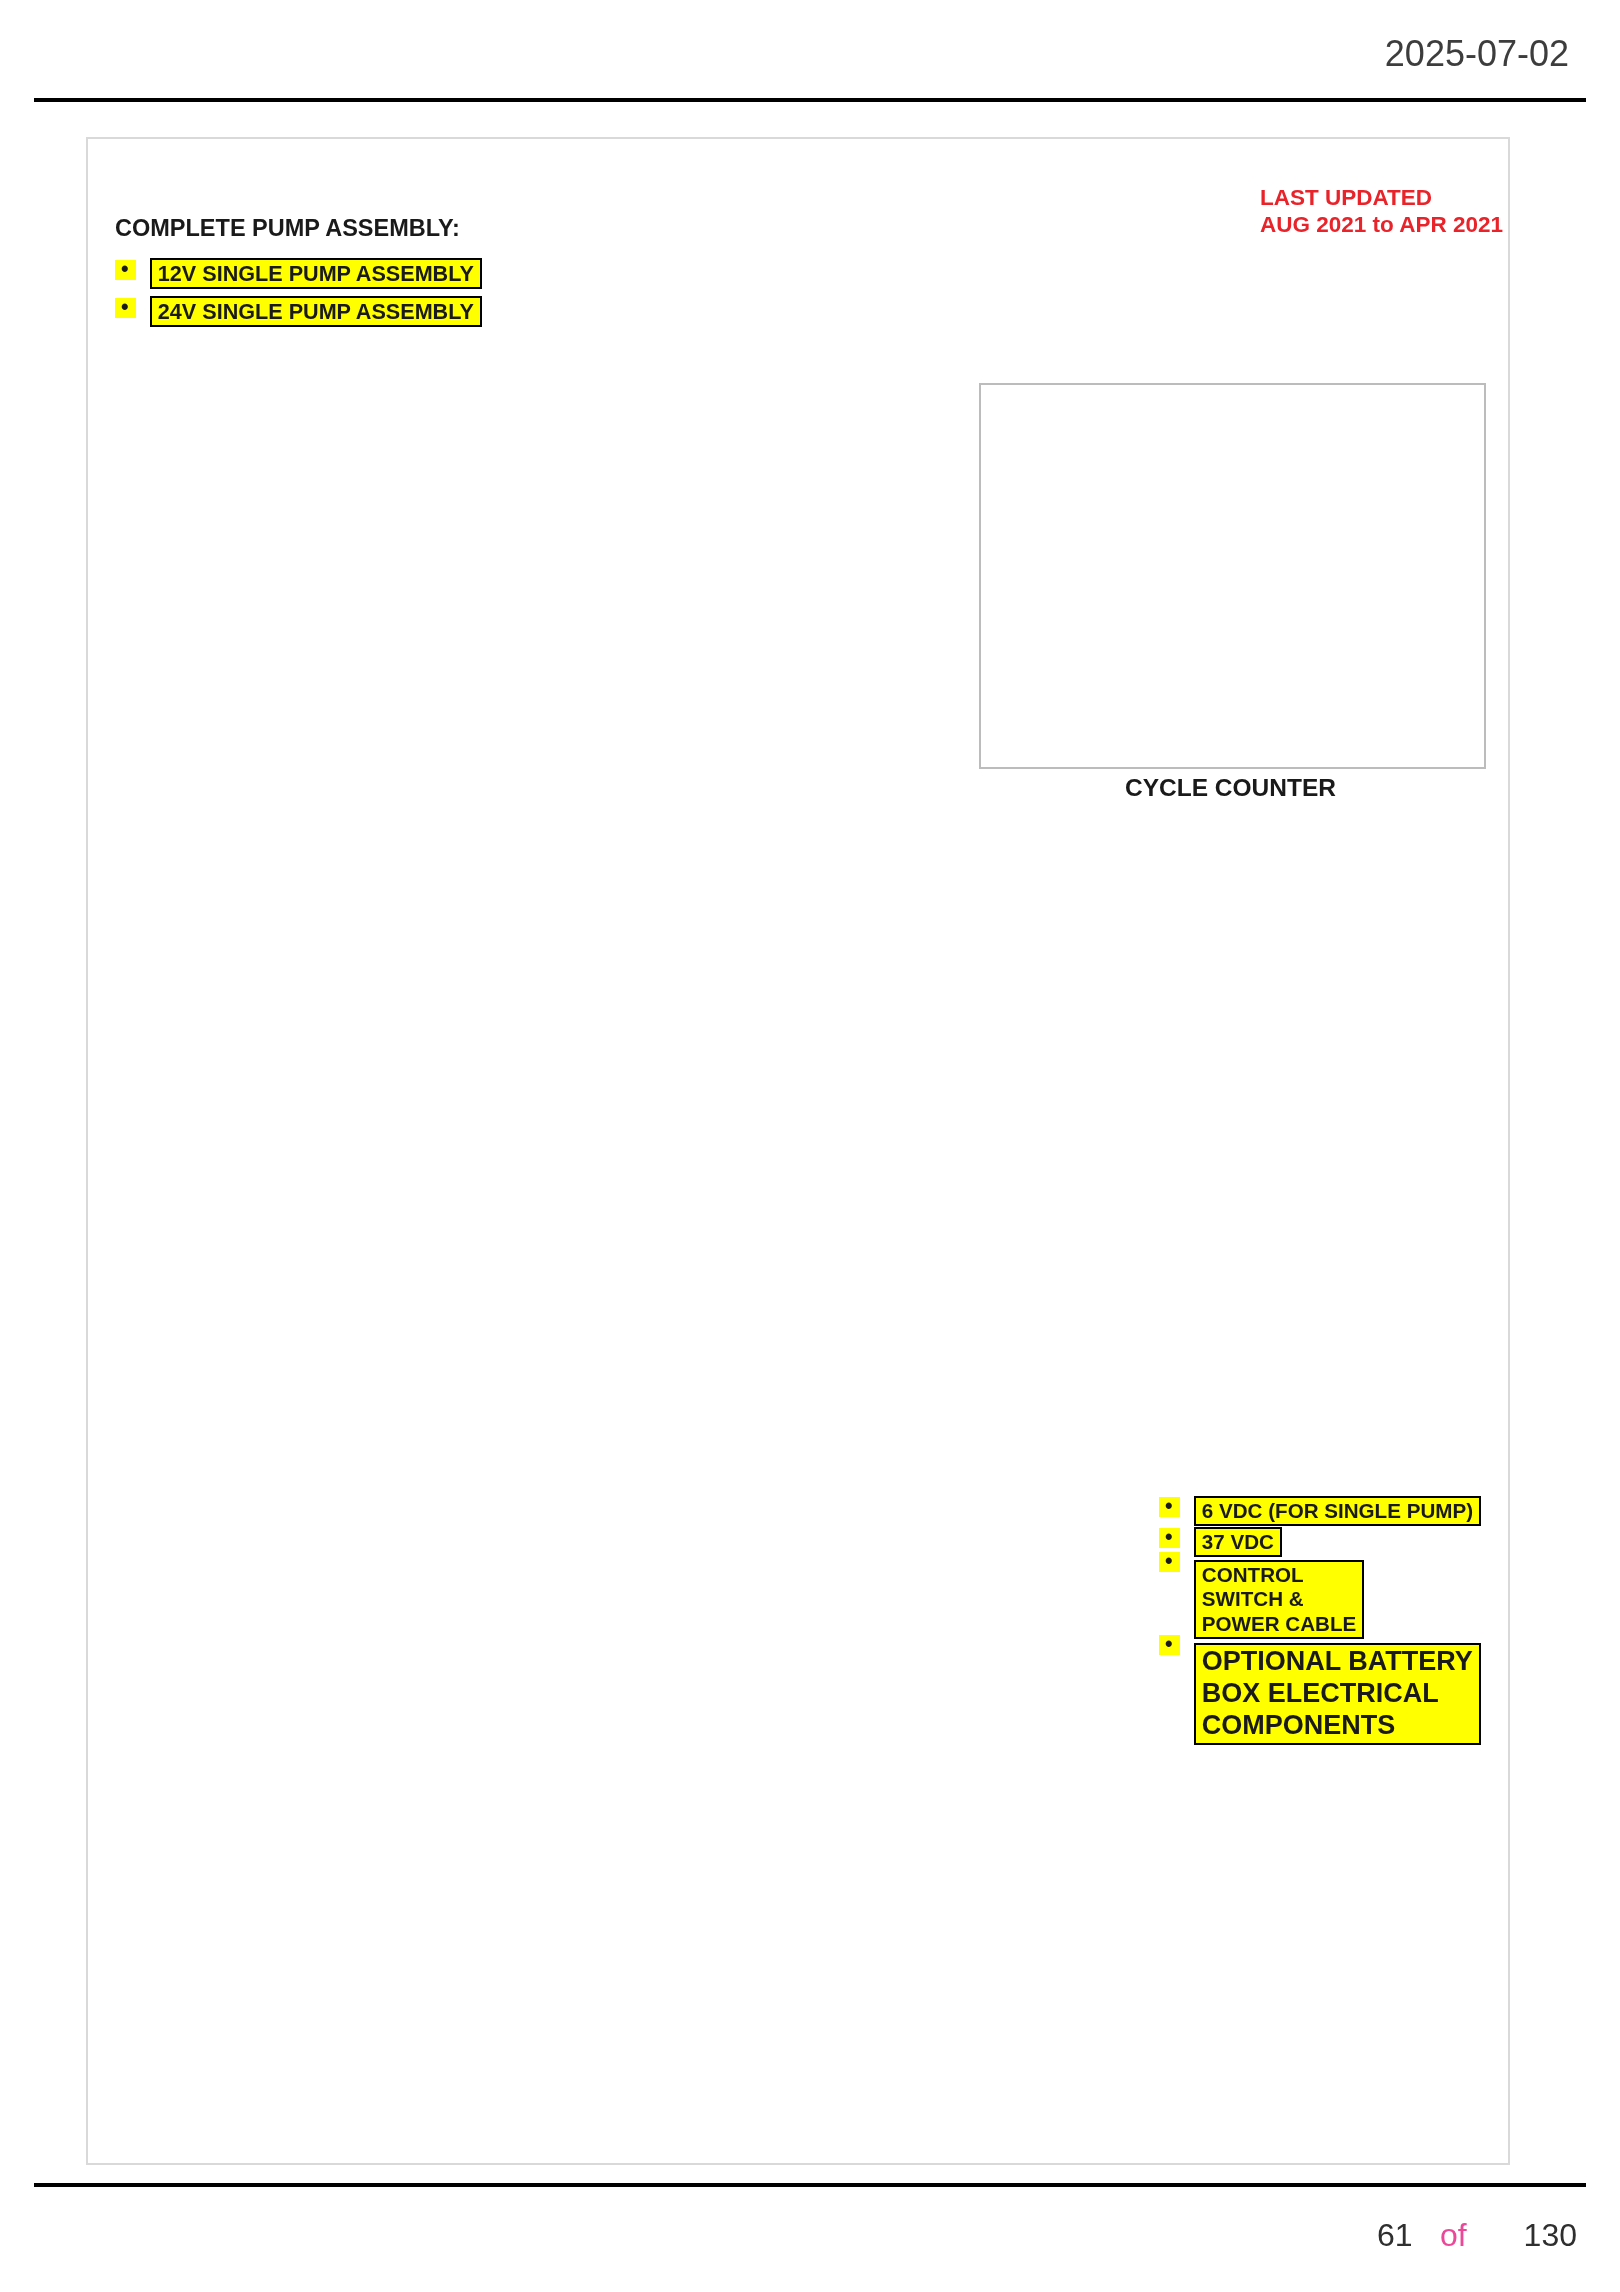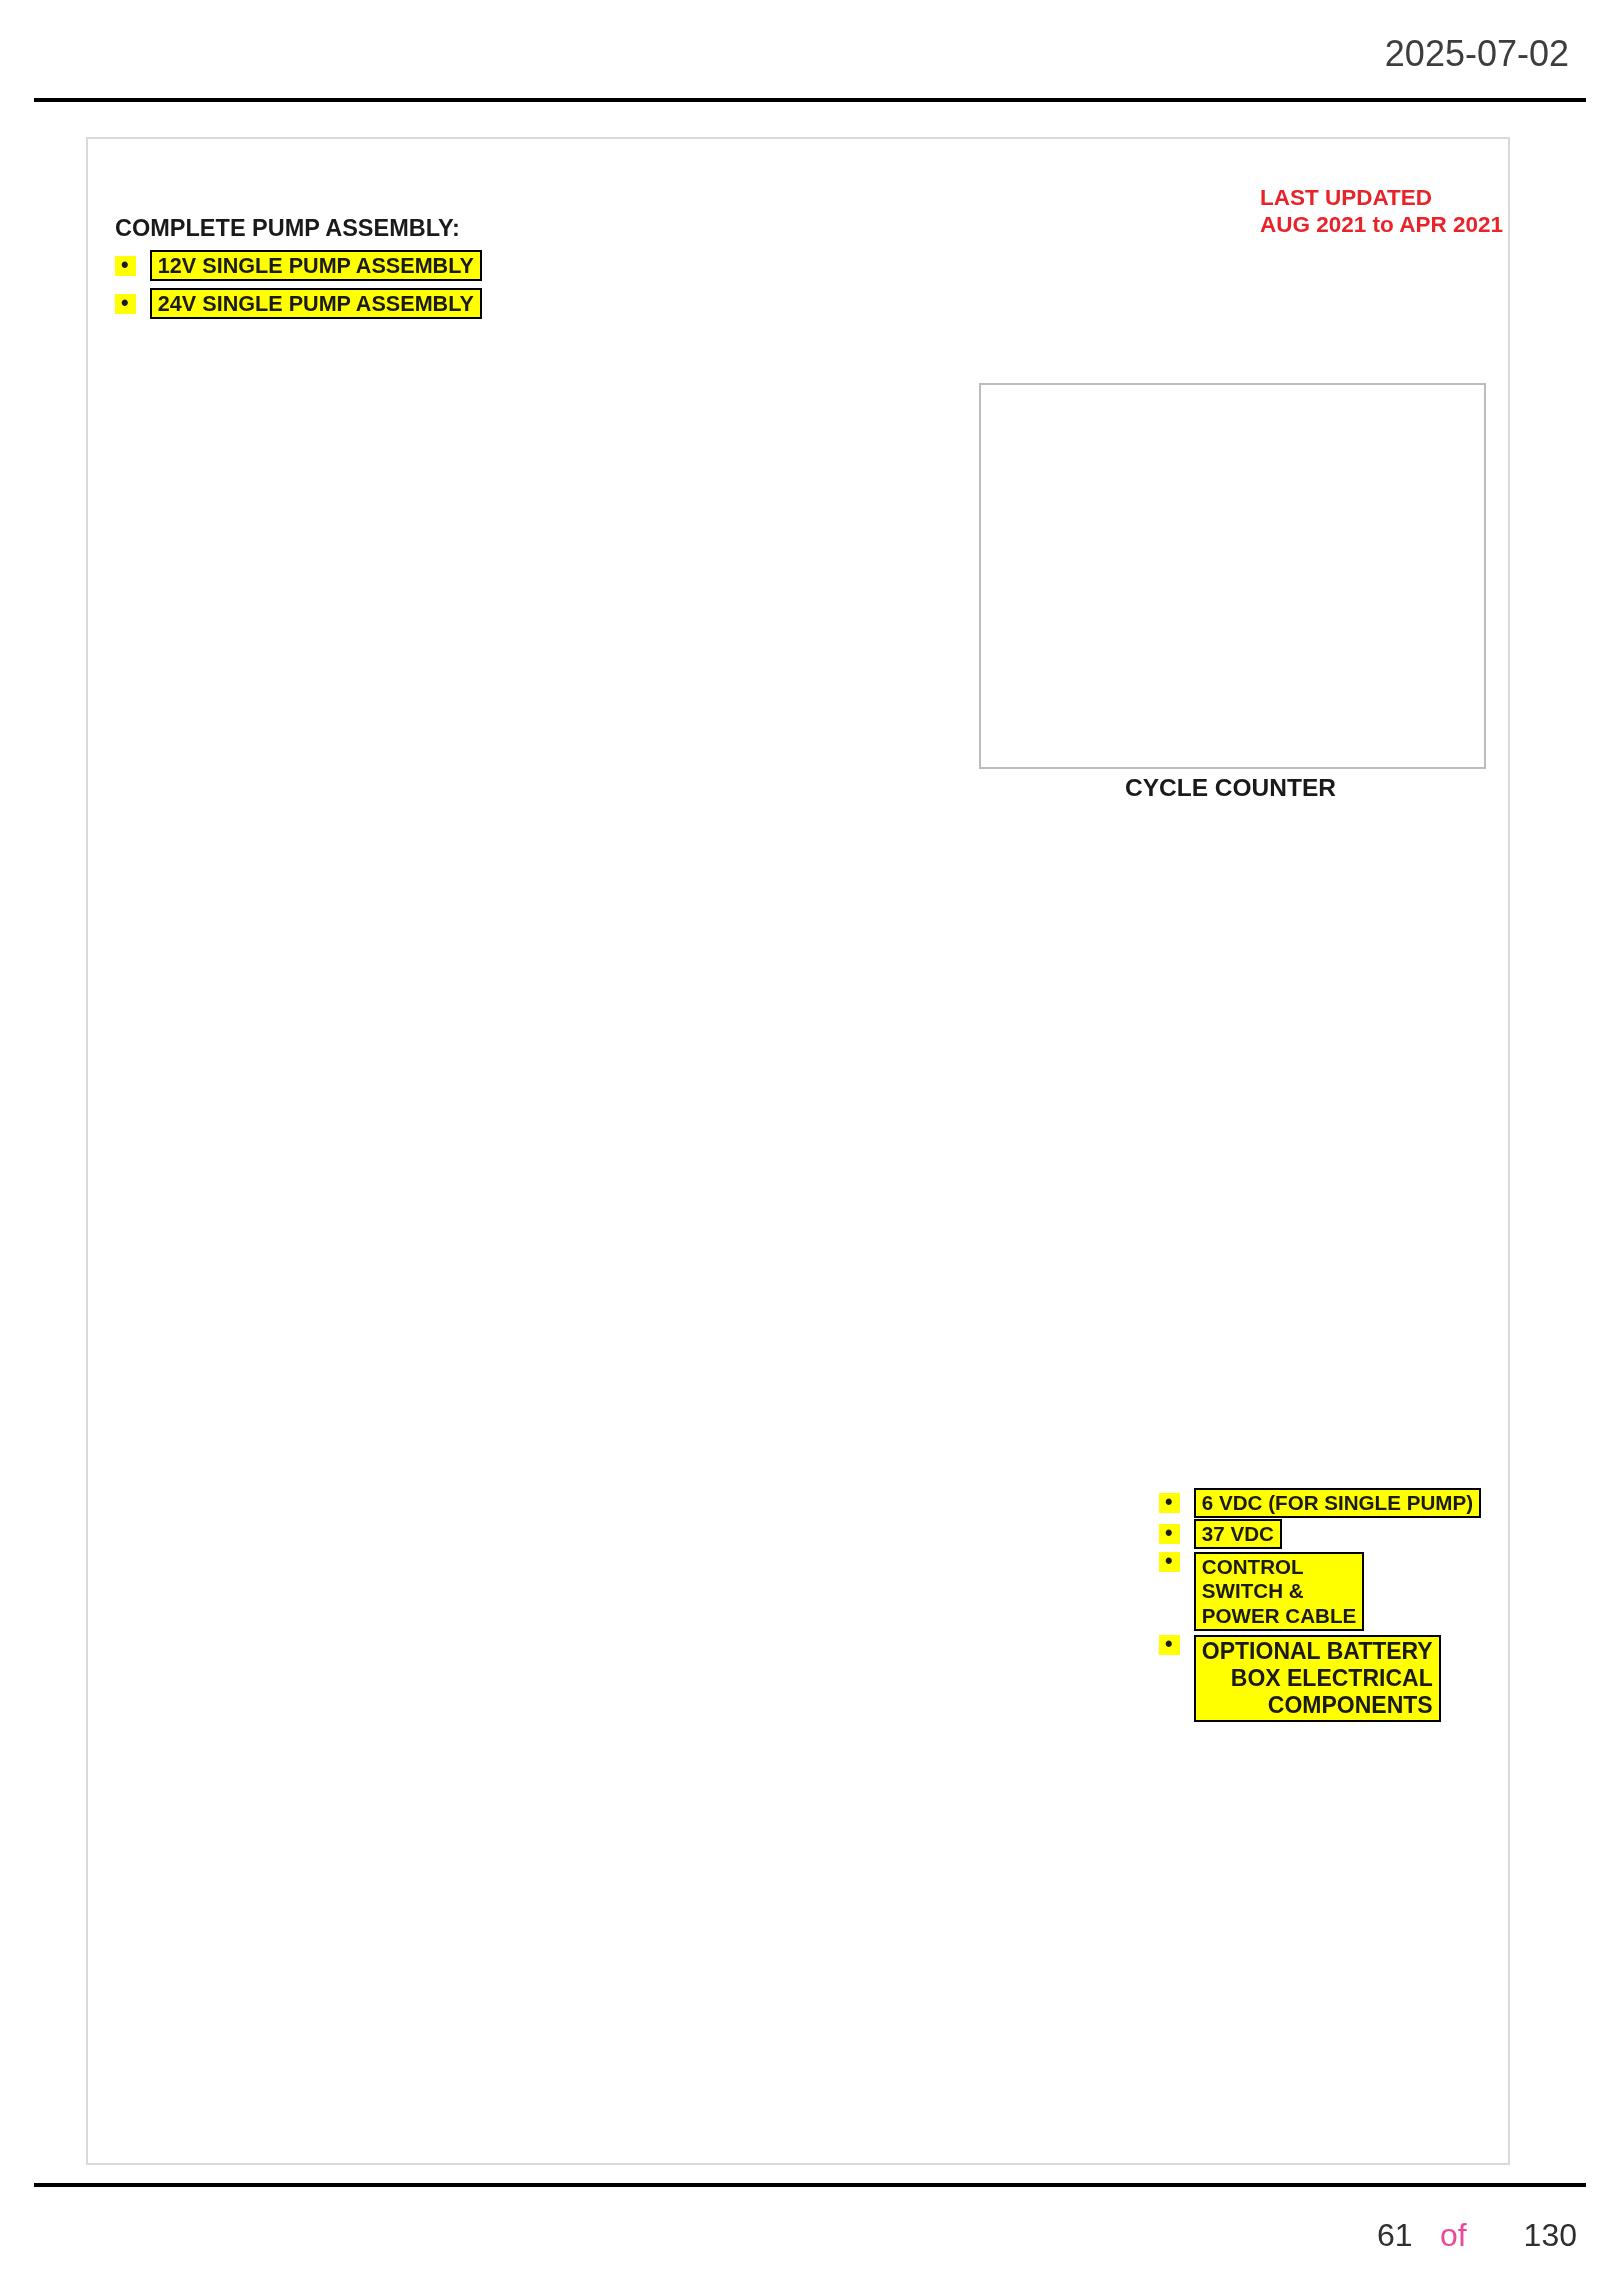--- a/index.html
+++ b/index.html
@@ -15,21 +15,21 @@
   .pageno{position:absolute;top:2217px;right:43px;font-size:32px;color:#2f2f2f;display:flex;align-items:baseline;}
   .pageno .of{margin:0 0 0 27.4px;color:#ec4899;}
   .pageno .total{margin-left:57px;}
   
   .frame{position:absolute;left:86px;top:137px;width:1420px;height:2024px;border:2.9px solid #d9d9d9;background:#fff;}
   .title{position:absolute;left:86px;top:150px;width:1423px;text-align:center;font-size:26.5px;font-weight:bold;letter-spacing:0.5px;}
   .lastupd{position:absolute;left:1260px;top:184px;font-size:22.5px;font-weight:bold;color:#e8232a;line-height:1.2;white-space:pre-line;}
   .cpa-head{position:absolute;left:115px;top:215px;font-size:23.5px;font-weight:bold;}
   .hl-item{position:absolute;display:flex;align-items:center;}
   .hl-bullet{background:#ffff00;font-size:21.6px;font-weight:bold;padding:0 7.8px 2px 5.9px;margin-right:13.7px;line-height:17.6px;}
-  .hl-box{background:#ffff00;border:2.9px solid #000;font-size:21.6px;font-weight:bold;padding:1px 5.9px;white-space:pre-line;line-height:1.18;}
+  .hl-box{background:#ffff00;border:2.9px solid #000;font-size:21.6px;font-weight:bold;padding:1px 5.9px;white-space:pre-line;line-height:1.18;margin-top:8px;}
   .note-box{position:absolute;left:111px;top:334px;width:370px;border:2.9px solid #2a2a2a;padding:6.9px 7.8px 8.8px;display:flex;background:#fff;}
   .note-prefix{font-weight:bold;font-size:20.6px;margin-right:6.9px;}
   .note-body{font-size:20.6px;white-space:pre-line;text-align:center;flex:1;}
   
   .inset{position:absolute;left:979px;top:383px;width:503px;height:382px;border:2px solid #bcbcbc;}
   .inset-label{position:absolute;left:979px;top:774px;width:503px;text-align:center;font-size:24.5px;font-weight:bold;}
   
   .callout{position:absolute;transform:translate(-50%,-50%);background:#ffff00;border:2.9px solid #000;
     font-size:19.6px;font-weight:bold;line-height:1;padding:2px 3.9px 1px;color:#111;z-index:7;}
   .callout-note{position:absolute;transform:translate(-50%,0);font-size:18.6px;font-weight:bold;color:#1f1f1f;
@@ -514,21 +514,21 @@
     <span class="hl-box" style="font-size:20.6px;">37 VDC</span>
   </div>
   <div class="hl-item" style="left:1159px;top:1552px;align-items:flex-start;">
     <span class="hl-bullet">•</span>
     <span class="hl-box" style="font-size:20.6px;">CONTROL
 SWITCH &amp;
 POWER CABLE</span>
   </div>
   <div class="hl-item" style="left:1159px;top:1635px;align-items:flex-start;">
     <span class="hl-bullet">•</span>
-    <span class="hl-box" style="font-size:23px;text-align:right;">OPTIONAL BATTERY
+    <span class="hl-box" style="font-size:27px;">OPTIONAL BATTERY
 BOX ELECTRICAL
 COMPONENTS</span>
   </div>
 
   <div class="rule-bottom"></div>
   <div class="pageno">
     <span>61</span>
     <span class="of">of</span>
     <span class="total">130</span>
   </div>

